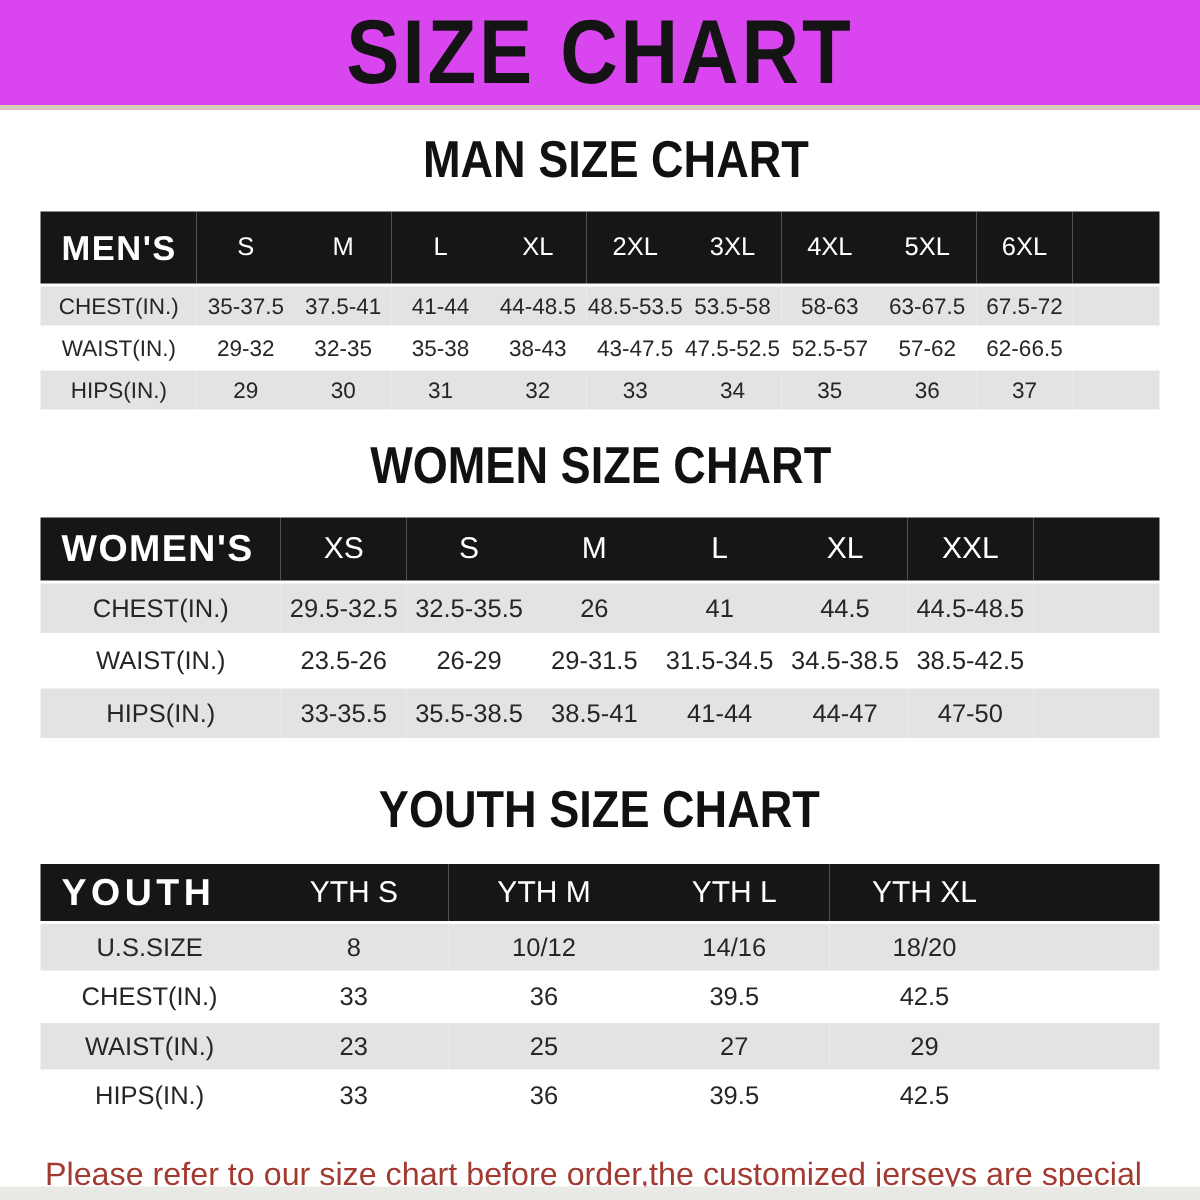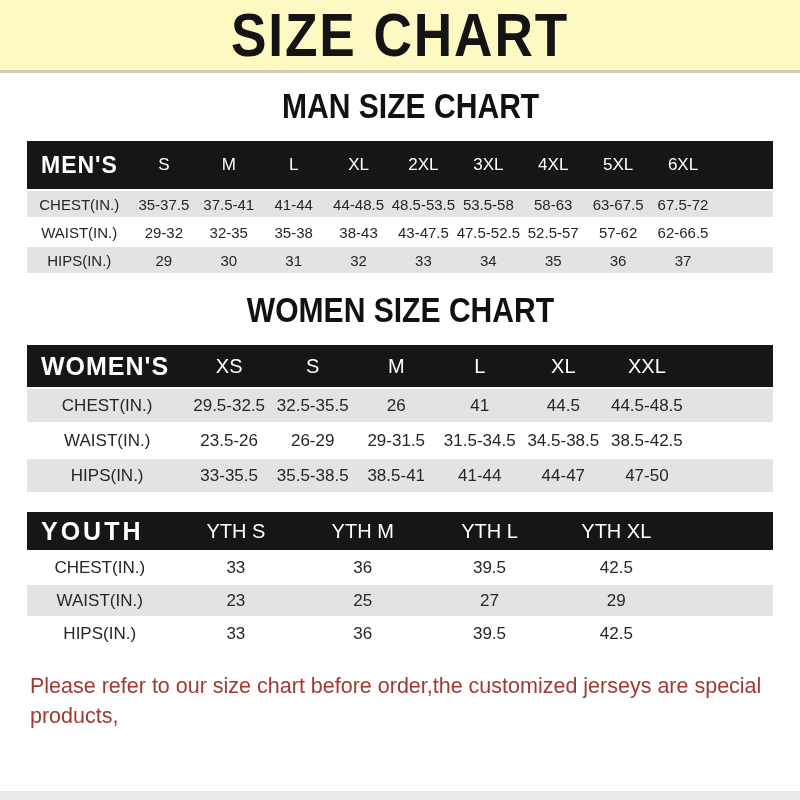--- a/index.html
+++ b/index.html
@@ -2,21 +2,21 @@
 <html><head>
 <meta charset="utf-8">
 <style>
   html,body{margin:0;padding:0;}
   body{
     width:800px;height:800px;overflow:hidden;background:#ffffff;
     font-family:"Liberation Sans", sans-serif;color:#222;
   }
   
   .banner{
-    height:70px;background:#fef9c3;border-bottom:3px solid #d8cdb4;
+    height:70px;background:#d946ef;border-bottom:3px solid #d8cdb4;
     display:flex;align-items:center;justify-content:center;
   }
   .banner-title{
     display:inline-block;font-size:56px;font-weight:bold;color:#141414;
     letter-spacing:2px;transform:scaleY(1.08) scaleX(0.95);line-height:1;
   }
   
   .section-heading{
     margin:0;text-align:center;font-weight:bold;color:#111;
     font-size:31px;letter-spacing:0px;
@@ -214,20 +214,21 @@
         <td>35.5-38.5</td>
         <td>38.5-41</td>
         <td>41-44</td>
         <td>44-47</td>
         <td>47-50</td>
         <td></td>
       </tr>
     </tbody>
   </table>
 
+  <h2 class="section-heading heading-youth"><span>YOUTH SIZE CHART</span></h2>
 
   <table class="size-table youth">
     <colgroup>
       <col class="c-lbl">
         <col class="c-data">
         <col class="c-data">
         <col class="c-data">
         <col class="c-data">
         <col class="c-trail">
     </colgroup>
@@ -235,20 +236,28 @@
       <tr>
         <th class="lbl">YOUTH</th>
         <th>YTH S</th>
         <th>YTH M</th>
         <th>YTH L</th>
         <th>YTH XL</th>
         <th></th>
       </tr>
     </thead>
     <tbody>
+      <tr class="odd">
+        <td class="lbl">U.S.SIZE</td>
+        <td>8</td>
+        <td>10/12</td>
+        <td>14/16</td>
+        <td>18/20</td>
+        <td></td>
+      </tr>
       <tr class="even">
         <td class="lbl">CHEST(IN.)</td>
         <td>33</td>
         <td>36</td>
         <td>39.5</td>
         <td>42.5</td>
         <td></td>
       </tr>
       <tr class="odd">
         <td class="lbl">WAIST(IN.)</td>

